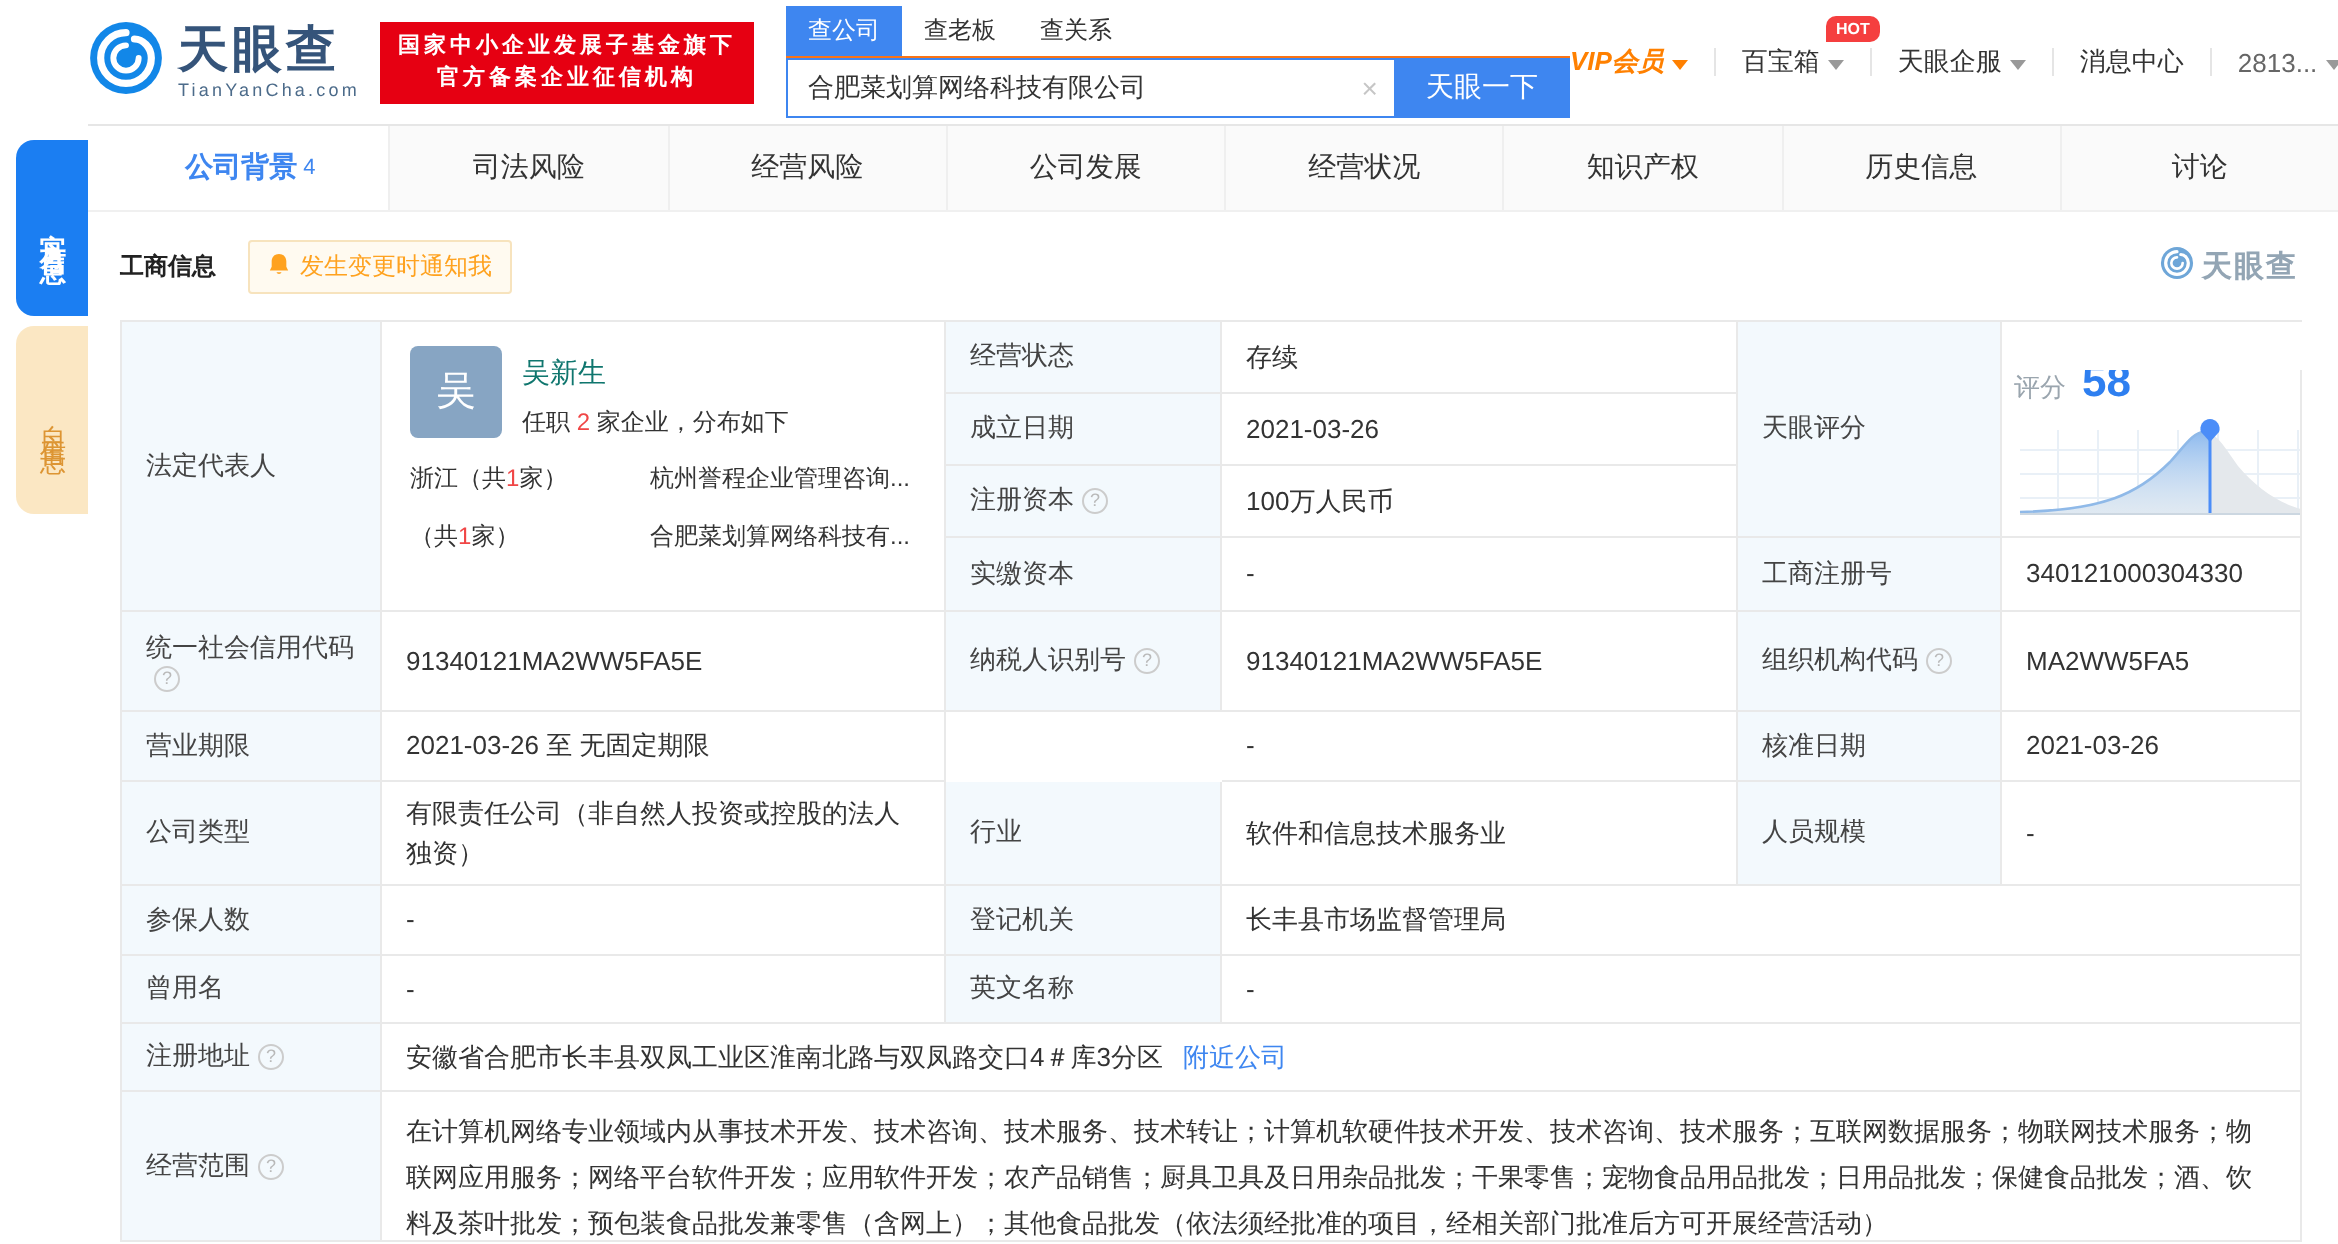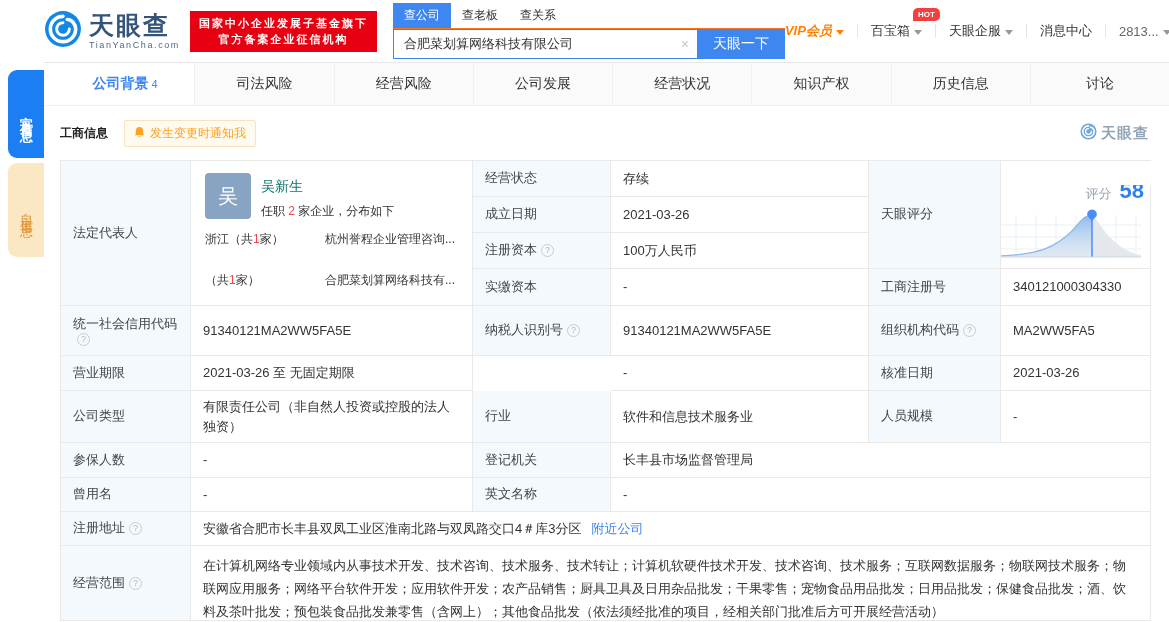--- a/index.html
+++ b/index.html
@@ -77,27 +77,27 @@
   .red { color:#f04646; }
   .link { color:#3e86f0; cursor:pointer; text-decoration:none; }
 
   
   .rep-cell { flex-direction:column; align-items:stretch; justify-content:flex-start; padding:12px 14px; }
   .rep-top { display:flex; gap:10px; }
   .avatar { width:46px; height:46px; background:#87a5c3; color:#fff; border-radius:4px; flex:none;
     display:flex; align-items:center; justify-content:center; font-size:20px; }
   .rep-name { color:#0f766e; font-size:14px; margin:3px 0 5px; cursor:pointer; }
   .rep-tenure { font-size:12px; color:#333; }
-  .rep-dist { margin-top:10px; display:flex; flex-direction:column; gap:23px; font-size:12px; }
+  .rep-dist { margin-top:10px; display:flex; flex-direction:column; gap:11px; font-size:12px; }
   .dist-row { display:flex; }
   .dist-left { width:120px; flex:none; }
   .dist-right { flex:1; white-space:nowrap; overflow:hidden; text-overflow:ellipsis; cursor:pointer; }
 
   
-  .score-cell { flex-direction:column; justify-content:center; align-items:flex-end; padding:6px;margin-top:24px; }
+  .score-cell { flex-direction:column; justify-content:center; align-items:flex-start; padding:6px;margin-top:24px; }
   .score-caption { display:flex; align-items:baseline; gap:8px; }
   .score-word { font-size:13px; color:#9aa5ae; }
   .score-num { font-size:22px; font-weight:bold; color:#2e7ff0; }
   .score-chart { margin-top:2px; }
   .axis-row { width:150px; display:flex; justify-content:space-between; font-size:8px; color:#aab4bd; margin-top:1px; }
 
   .scope-val { align-items:flex-start; padding-top:9px; line-height:1.75; }
   .wrapval { flex-wrap:wrap; align-content:center; }
 </style>
 </head>

